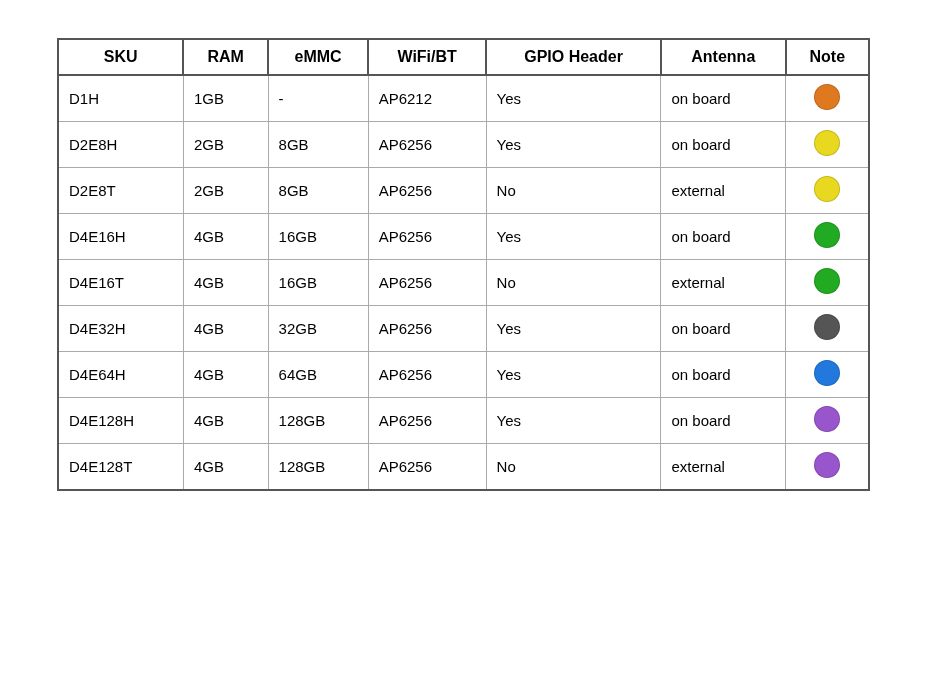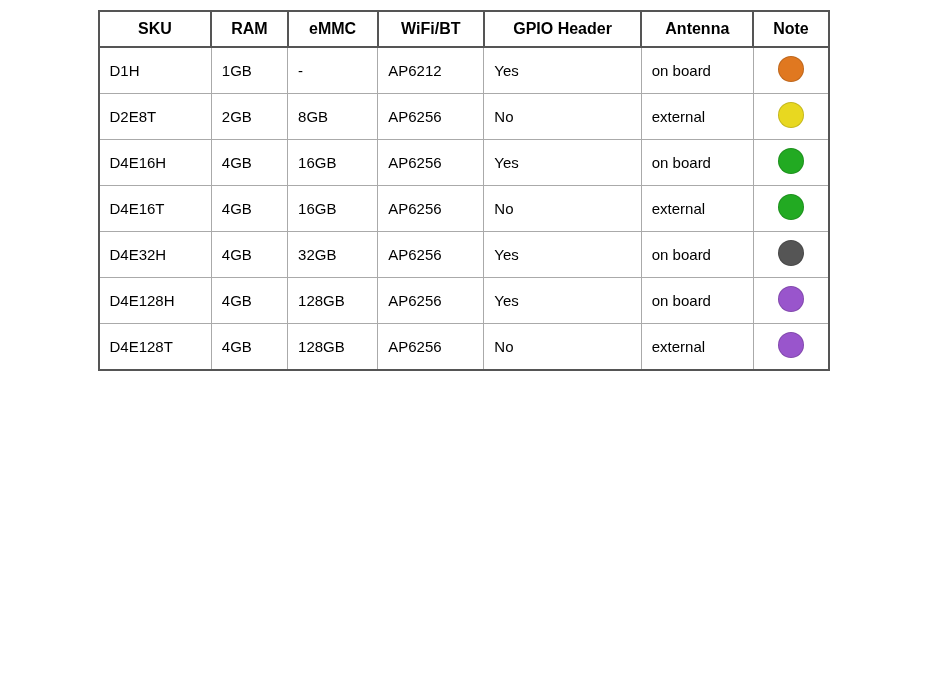--- a/index.html
+++ b/index.html
@@ -15,22 +15,23 @@
       display: flex;
       justify-content: center;
       align-items: flex-start;
       width: 927px;
       min-height: 691px;
       padding: 10px;
     }
 
     table {
       border-collapse: collapse;
-      width: 732px;
+      width: 813px;
       border: 2px solid #555;
+      margin-top: 28px;
     }
 
     th, td {
       border: 1px solid #aaa;
       padding: 8px 10px;
       text-align: left;
       vertical-align: middle;
     }
 
     th {
@@ -87,20 +88,29 @@
       <tr>
         <td>D1H</td>
         <td>1GB</td>
         <td>-</td>
         <td>AP6212</td>
         <td>Yes</td>
         <td>on board</td>
         <td class="note-cell"><span class="dot" style="background-color: rgb(224, 120, 32);"></span></td>
       </tr>
       <tr>
+        <td>D2E8H</td>
+        <td>2GB</td>
+        <td>8GB</td>
+        <td>AP6256</td>
+        <td>Yes</td>
+        <td>on board</td>
+        <td class="note-cell"><span class="dot" style="background-color: rgb(232, 216, 32);"></span></td>
+      </tr>
+      <tr>
         <td>D2E8T</td>
         <td>2GB</td>
         <td>8GB</td>
         <td>AP6256</td>
         <td>No</td>
         <td>external</td>
         <td class="note-cell"><span class="dot" style="background-color: rgb(232, 216, 32);"></span></td>
       </tr>
       <tr>
         <td>D4E16H</td>
@@ -123,20 +133,29 @@
       <tr>
         <td>D4E32H</td>
         <td>4GB</td>
         <td>32GB</td>
         <td>AP6256</td>
         <td>Yes</td>
         <td>on board</td>
         <td class="note-cell"><span class="dot" style="background-color: rgb(85, 85, 85);"></span></td>
       </tr>
       <tr>
+        <td>D4E64H</td>
+        <td>4GB</td>
+        <td>64GB</td>
+        <td>AP6256</td>
+        <td>Yes</td>
+        <td>on board</td>
+        <td class="note-cell"><span class="dot" style="background-color: rgb(34, 120, 221);"></span></td>
+      </tr>
+      <tr>
         <td>D4E128H</td>
         <td>4GB</td>
         <td>128GB</td>
         <td>AP6256</td>
         <td>Yes</td>
         <td>on board</td>
         <td class="note-cell"><span class="dot" style="background-color: rgb(153, 85, 204);"></span></td>
       </tr>
       <tr>
         <td>D4E128T</td>

